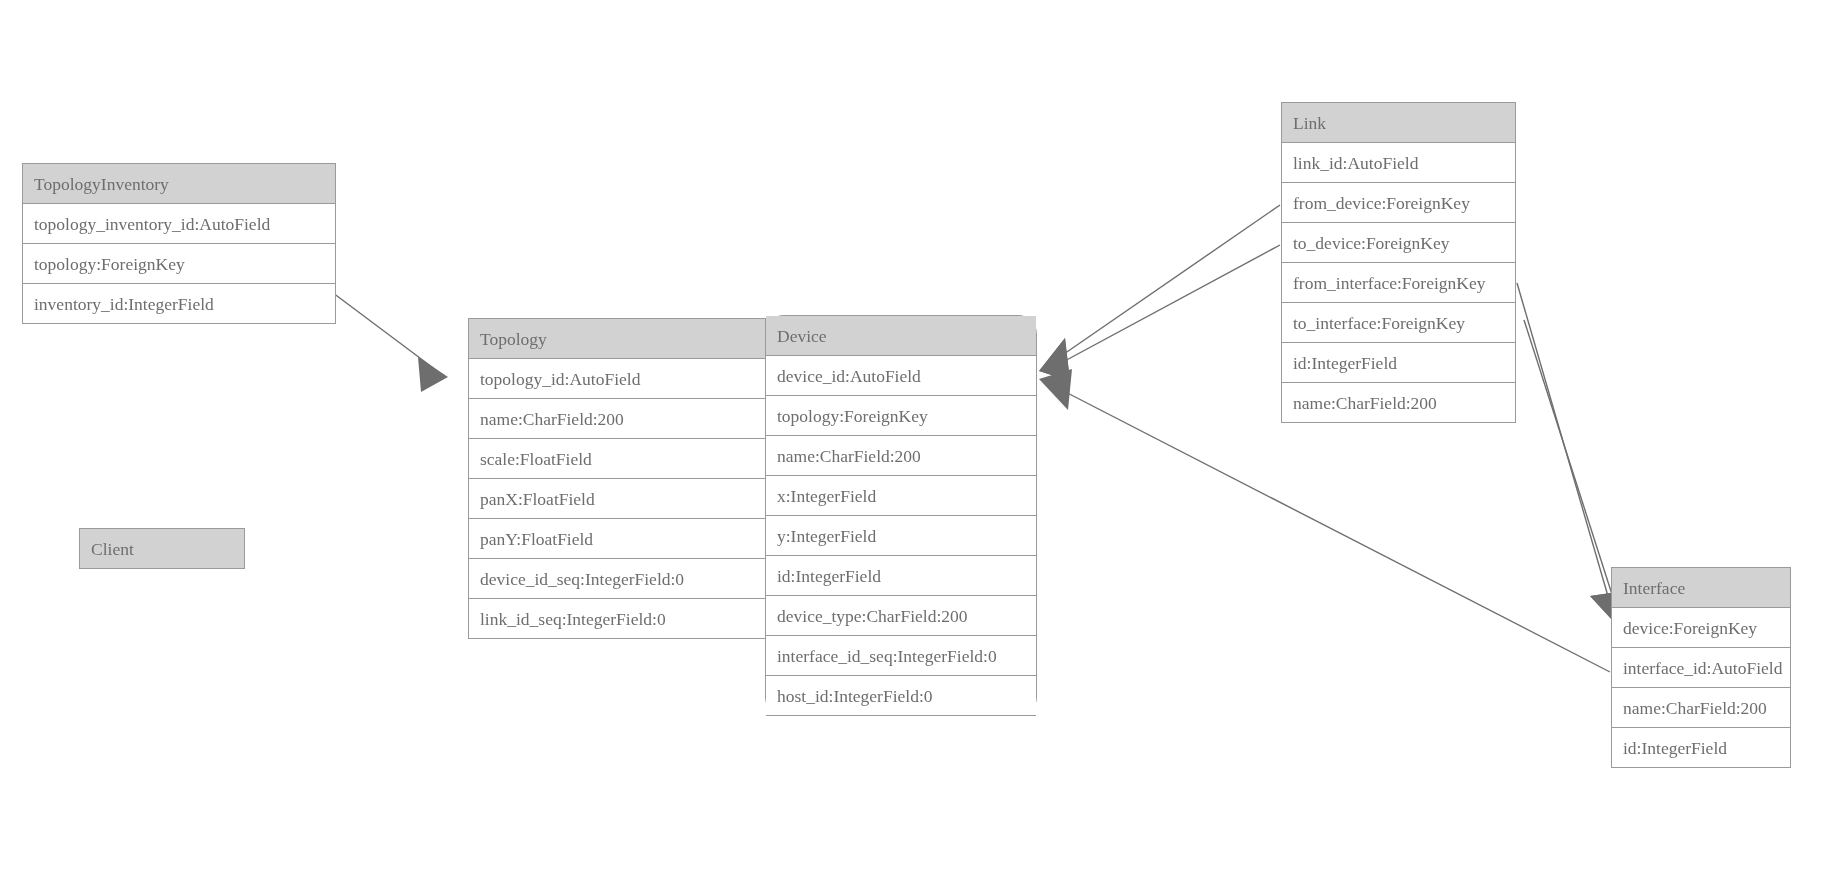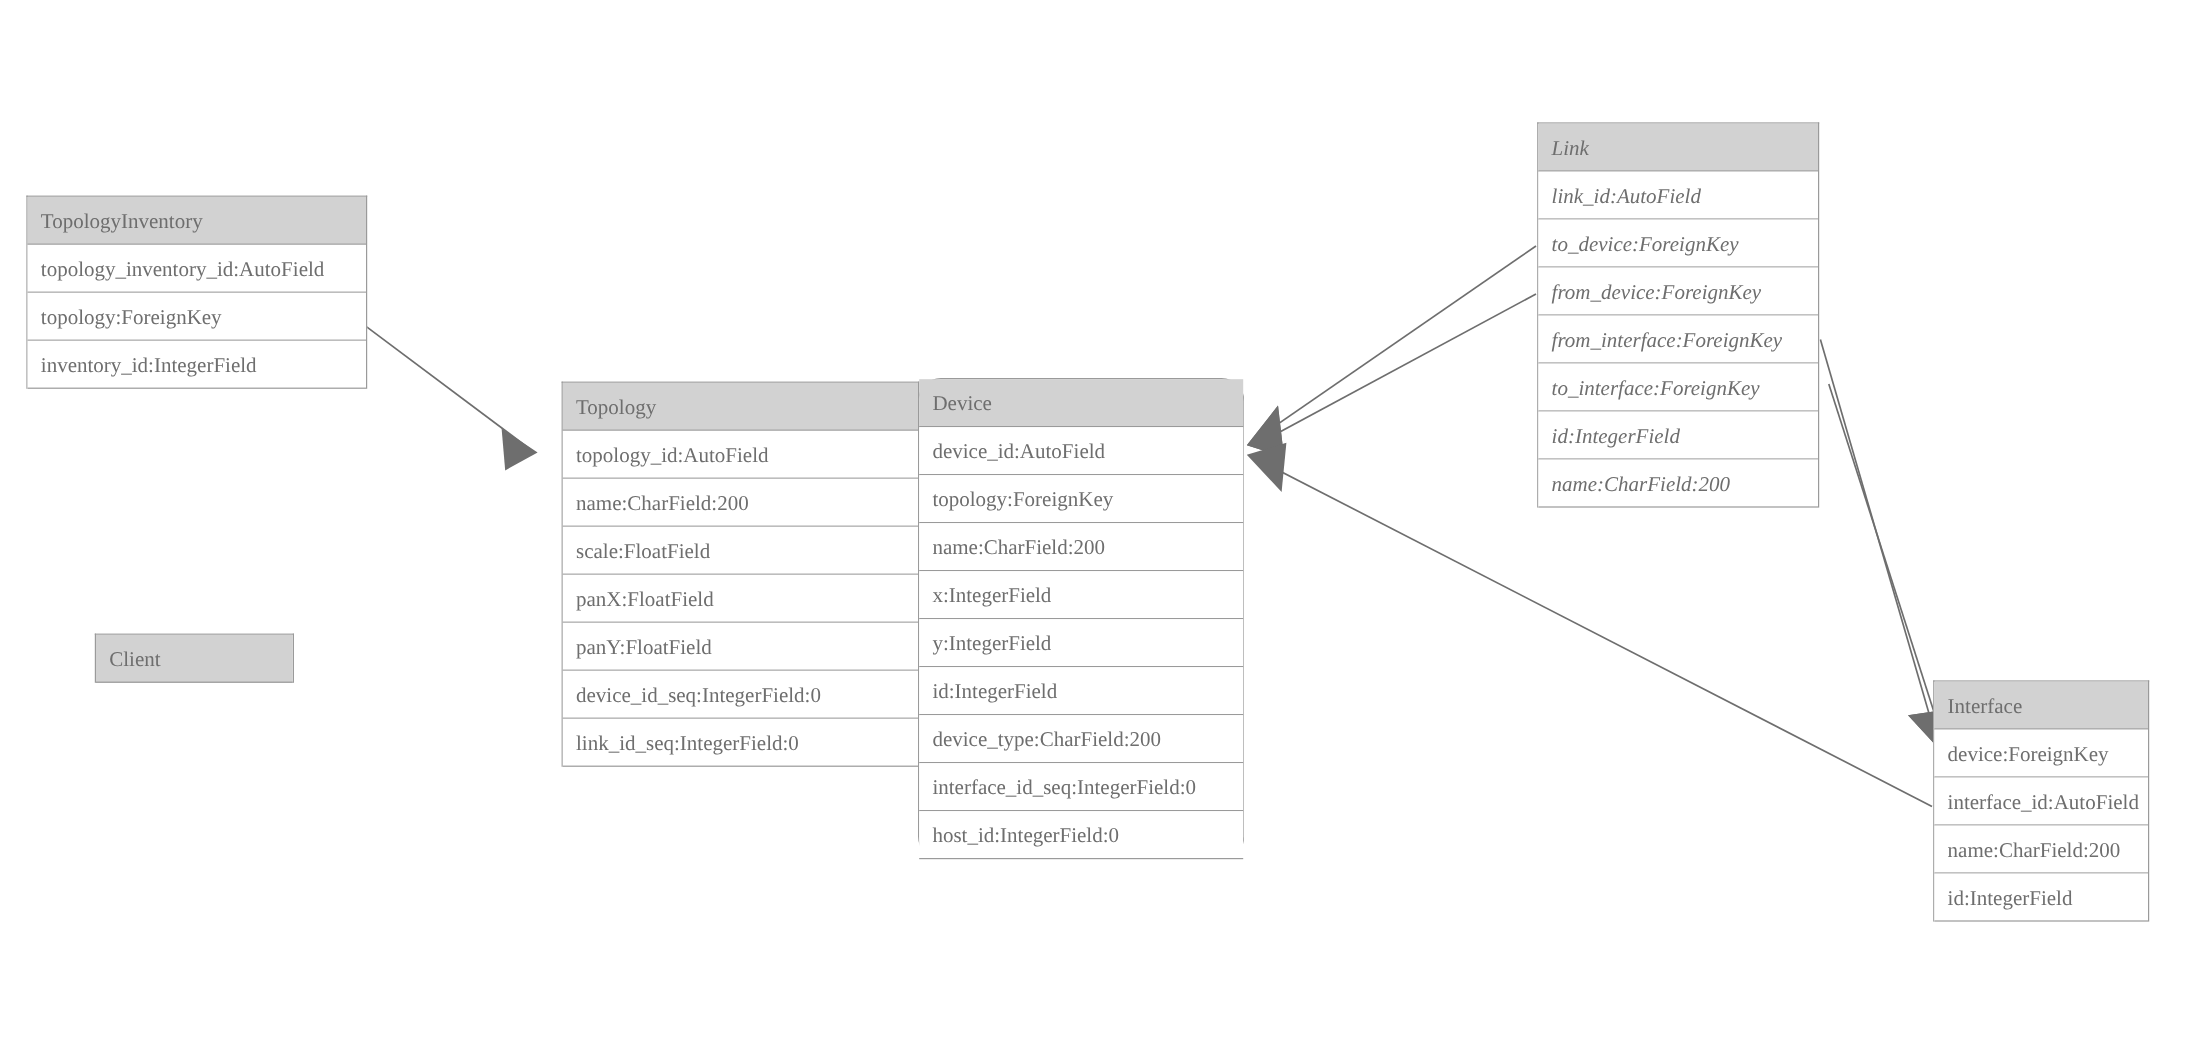--- a/index.html
+++ b/index.html
@@ -95,21 +95,21 @@
         <polygon points="1614,622 1590,596 1631,590" fill="#6e6e6e"></polygon>
         <title>from_interface:ForeignKey</title>
       </g>
       <g>
         <path d="M 1524,320 L 1617,610" fill="none" stroke="#6e6e6e" stroke-width="1.4"></path>
         <polygon points="1614,622 1590,596 1631,590" fill="#6e6e6e"></polygon>
         <title>to_interface:ForeignKey</title>
       </g>
     </svg>
 
-<div class="entity" style="left: 22px; top: 163px; width: 284px;">
+<div class="entity" style="left: 22px; top: 163px; width: 314px;">
       <div class="entity-header">TopologyInventory</div>
       <div class="entity-row">topology_inventory_id:AutoField</div>
       <div class="entity-row">topology:ForeignKey</div>
       <div class="entity-row">inventory_id:IntegerField</div>
     </div>
     <div class="entity" style="left: 79px; top: 528px; width: 166px;">
       <div class="entity-header">Client</div>
     </div>
     <div class="entity" style="left: 468px; top: 318px; width: 298px;">
       <div class="entity-header">Topology</div>
@@ -126,25 +126,25 @@
       <div class="entity-row">device_id:AutoField</div>
       <div class="entity-row">topology:ForeignKey</div>
       <div class="entity-row">name:CharField:200</div>
       <div class="entity-row">x:IntegerField</div>
       <div class="entity-row">y:IntegerField</div>
       <div class="entity-row">id:IntegerField</div>
       <div class="entity-row">device_type:CharField:200</div>
       <div class="entity-row">interface_id_seq:IntegerField:0</div>
       <div class="entity-row">host_id:IntegerField:0</div>
     </div>
-    <div class="entity" style="left: 1281px; top: 102px; width: 235px; font-style: italic;">
+    <div class="entity" style="left: 1281px; top: 102px; width: 235px;">
       <div class="entity-header">Link</div>
       <div class="entity-row">link_id:AutoField</div>
+      <div class="entity-row">from_device:ForeignKey</div>
       <div class="entity-row">to_device:ForeignKey</div>
-      <div class="entity-row">from_device:ForeignKey</div>
       <div class="entity-row">from_interface:ForeignKey</div>
       <div class="entity-row">to_interface:ForeignKey</div>
       <div class="entity-row">id:IntegerField</div>
       <div class="entity-row">name:CharField:200</div>
     </div>
     <div class="entity" style="left: 1611px; top: 567px; width: 180px;">
       <div class="entity-header">Interface</div>
       <div class="entity-row">device:ForeignKey</div>
       <div class="entity-row">interface_id:AutoField</div>
       <div class="entity-row">name:CharField:200</div>

